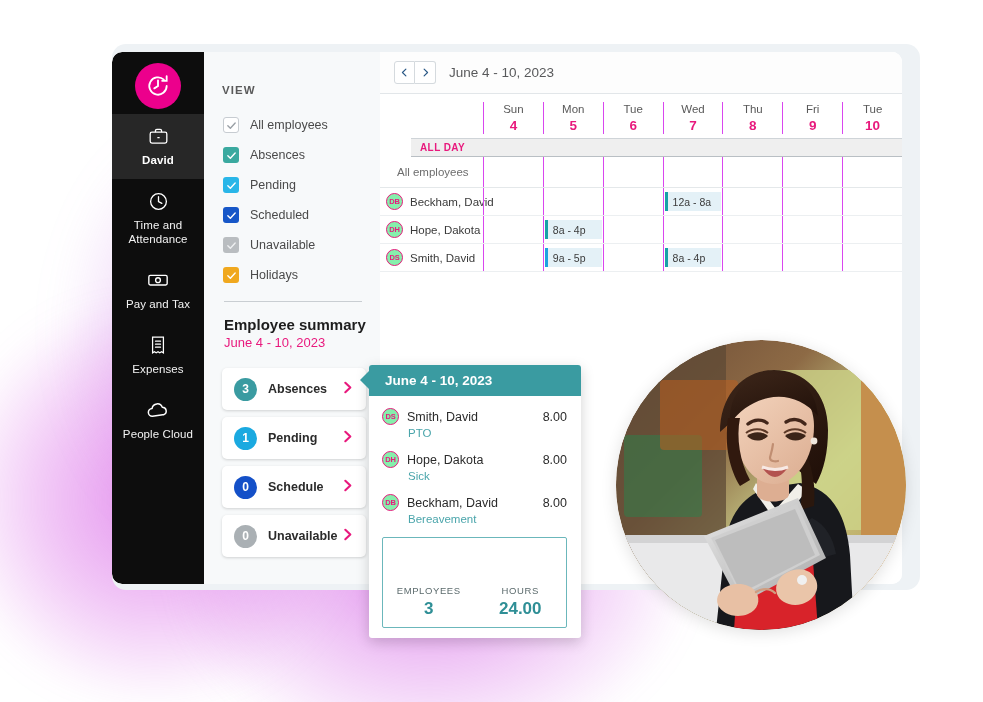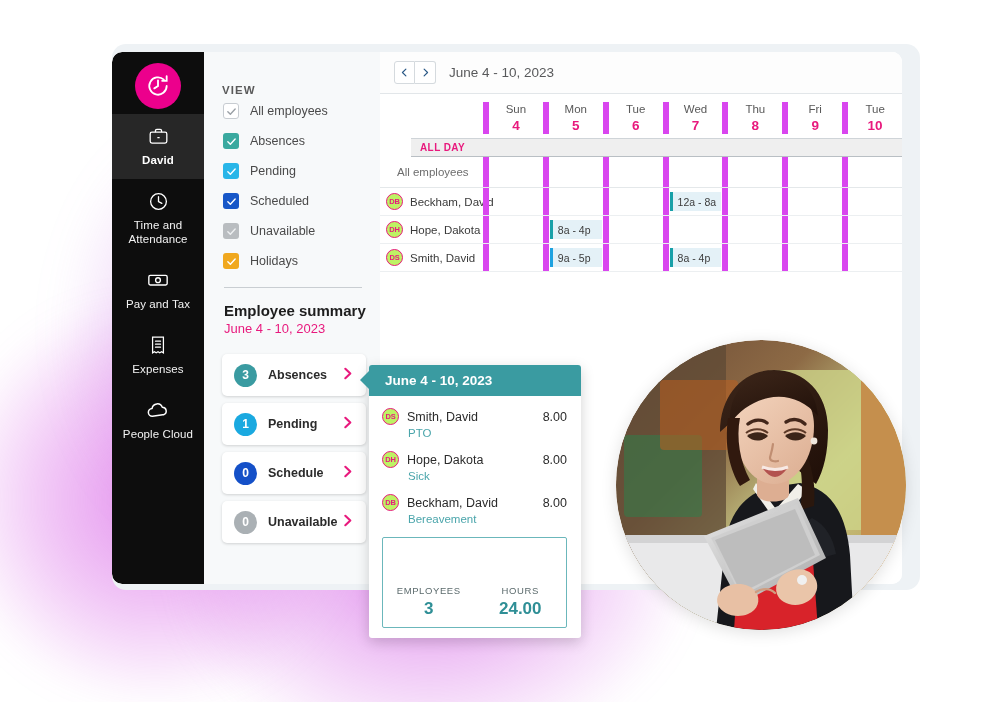--- a/index.html
+++ b/index.html
@@ -82,21 +82,21 @@
 
   
   .side {
     width: 176px; flex: 0 0 176px;
     background: #f7f9fa;
     padding: 32px 0 0 0;
     position: relative;
   }
   .side-title {
     font-size: 11.5px; letter-spacing: 1.1px; color: #5a5a5a;
-    font-weight: 700; padding-left: 18px; 
+    font-weight: 700; padding-left: 18px; margin-bottom: 14px;
   }
   .chk-row {
     display: flex; align-items: center; gap: 11px;
     padding: 0 0 0 19px; height: 30px; cursor: pointer;
   }
   .chk {
     width: 16px; height: 16px; border-radius: 3px;
     display: flex; align-items: center; justify-content: center;
     flex: 0 0 16px;
   }
@@ -149,21 +149,21 @@
   }
   .navbtn.prev { border-radius: 3px 0 0 3px; }
   .navbtn.next { border-radius: 0 3px 3px 0; border-left: none; }
   .cal-range { font-size: 13.5px; color: #58595b; margin-left: 13px; }
 
   .cal-body { padding: 0 0 0 0; }
   .grid-row { display: flex; }
   .lane-head { width: 103px; flex: 0 0 103px; }
   .daycol {
     flex: 1 1 0; min-width: 0;
-    border-left: 6px solid #d946ef;
+    border-left: 1px solid #d946ef;
     position: relative;
   }
   .dow-row { height: 44px; display: flex; align-items: flex-start; padding-top: 8px; }
   .dow { text-align: center; }
   .dow-name { font-size: 11.5px; color: #595959; line-height: 15px; }
   .dow-num { font-size: 13.5px; color: #e8197d; font-weight: 700; line-height: 17px; }
 
   .allday-band {
     margin-left: 31px;
     height: 19px;
@@ -181,21 +181,21 @@
   .emp-row.first { height: 31px; border-bottom: 1px solid #e4e8ea; }
   .emp-name-cell {
     width: 103px; flex: 0 0 103px;
     display: flex; align-items: center; gap: 7px; padding-left: 6px;
   }
   .avatar {
     width: 17px; height: 17px; border-radius: 50%;
     border: 1.4px solid #e8197d; color: #e8197d;
     font-size: 7.5px; font-weight: 700;
     display: flex; align-items: center; justify-content: center;
-    flex: 0 0 17px; background: #bef264; letter-spacing: -.2px;
+    flex: 0 0 17px; background: #86efac; letter-spacing: -.2px;
   }
   .emp-name { font-size: 11.5px; color: #3a3a3a; white-space: nowrap; }
   .emp-name.muted { color: #6d6d6d; padding-left: 11px; }
   .shift {
     position: absolute; left: 1px; right: 1px; top: 4px; bottom: 4px;
     background: #e4f1f7; border-left: 3px solid #18a0a8;
     display: flex; align-items: center; padding-left: 5px;
     font-size: 10.5px; color: #3b3b3b;
   }
   .shift.blue { border-left-color: #1ea2e0; }

